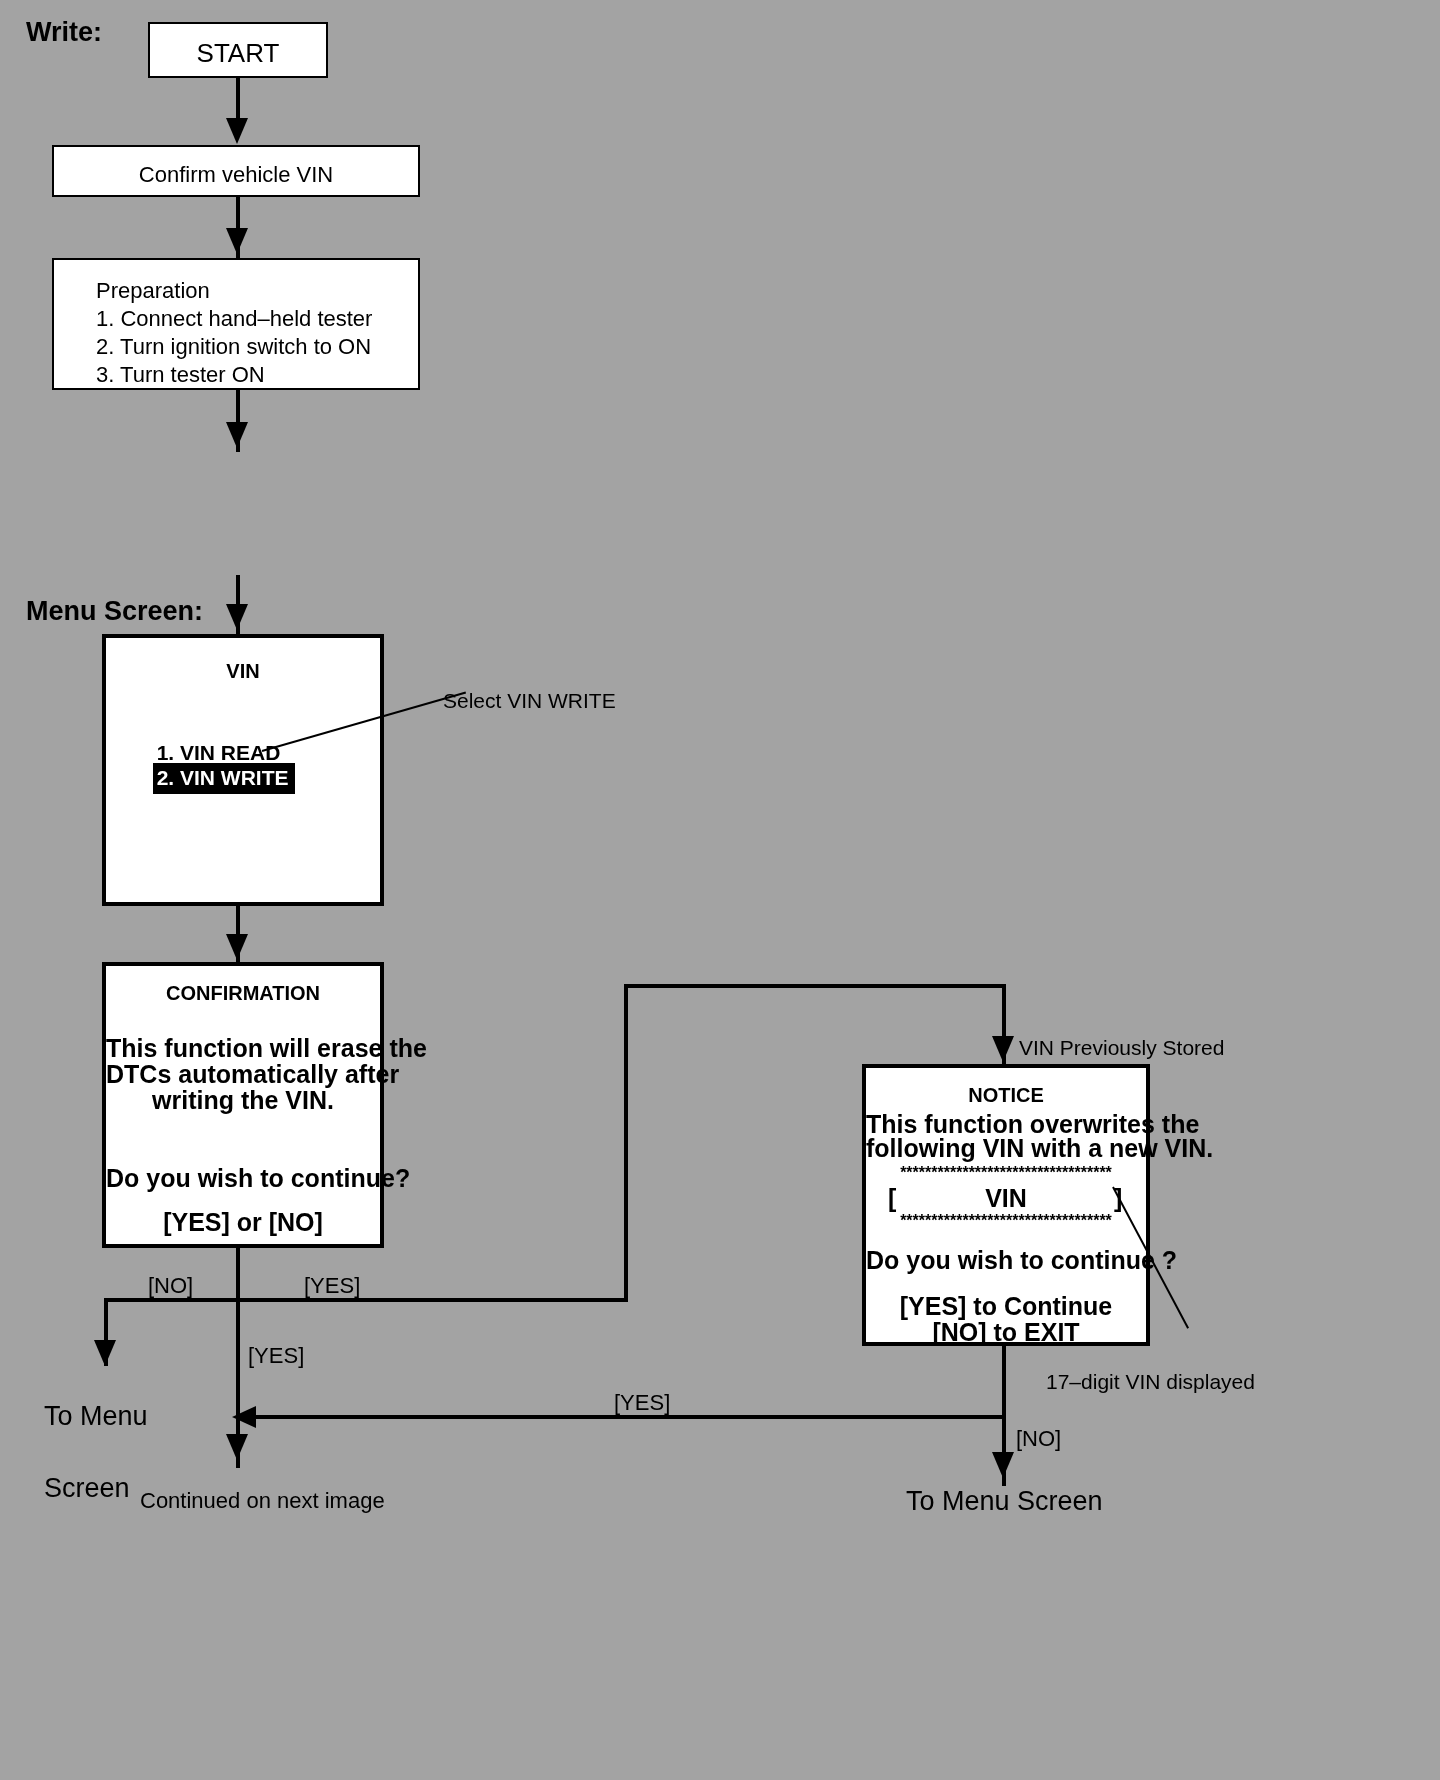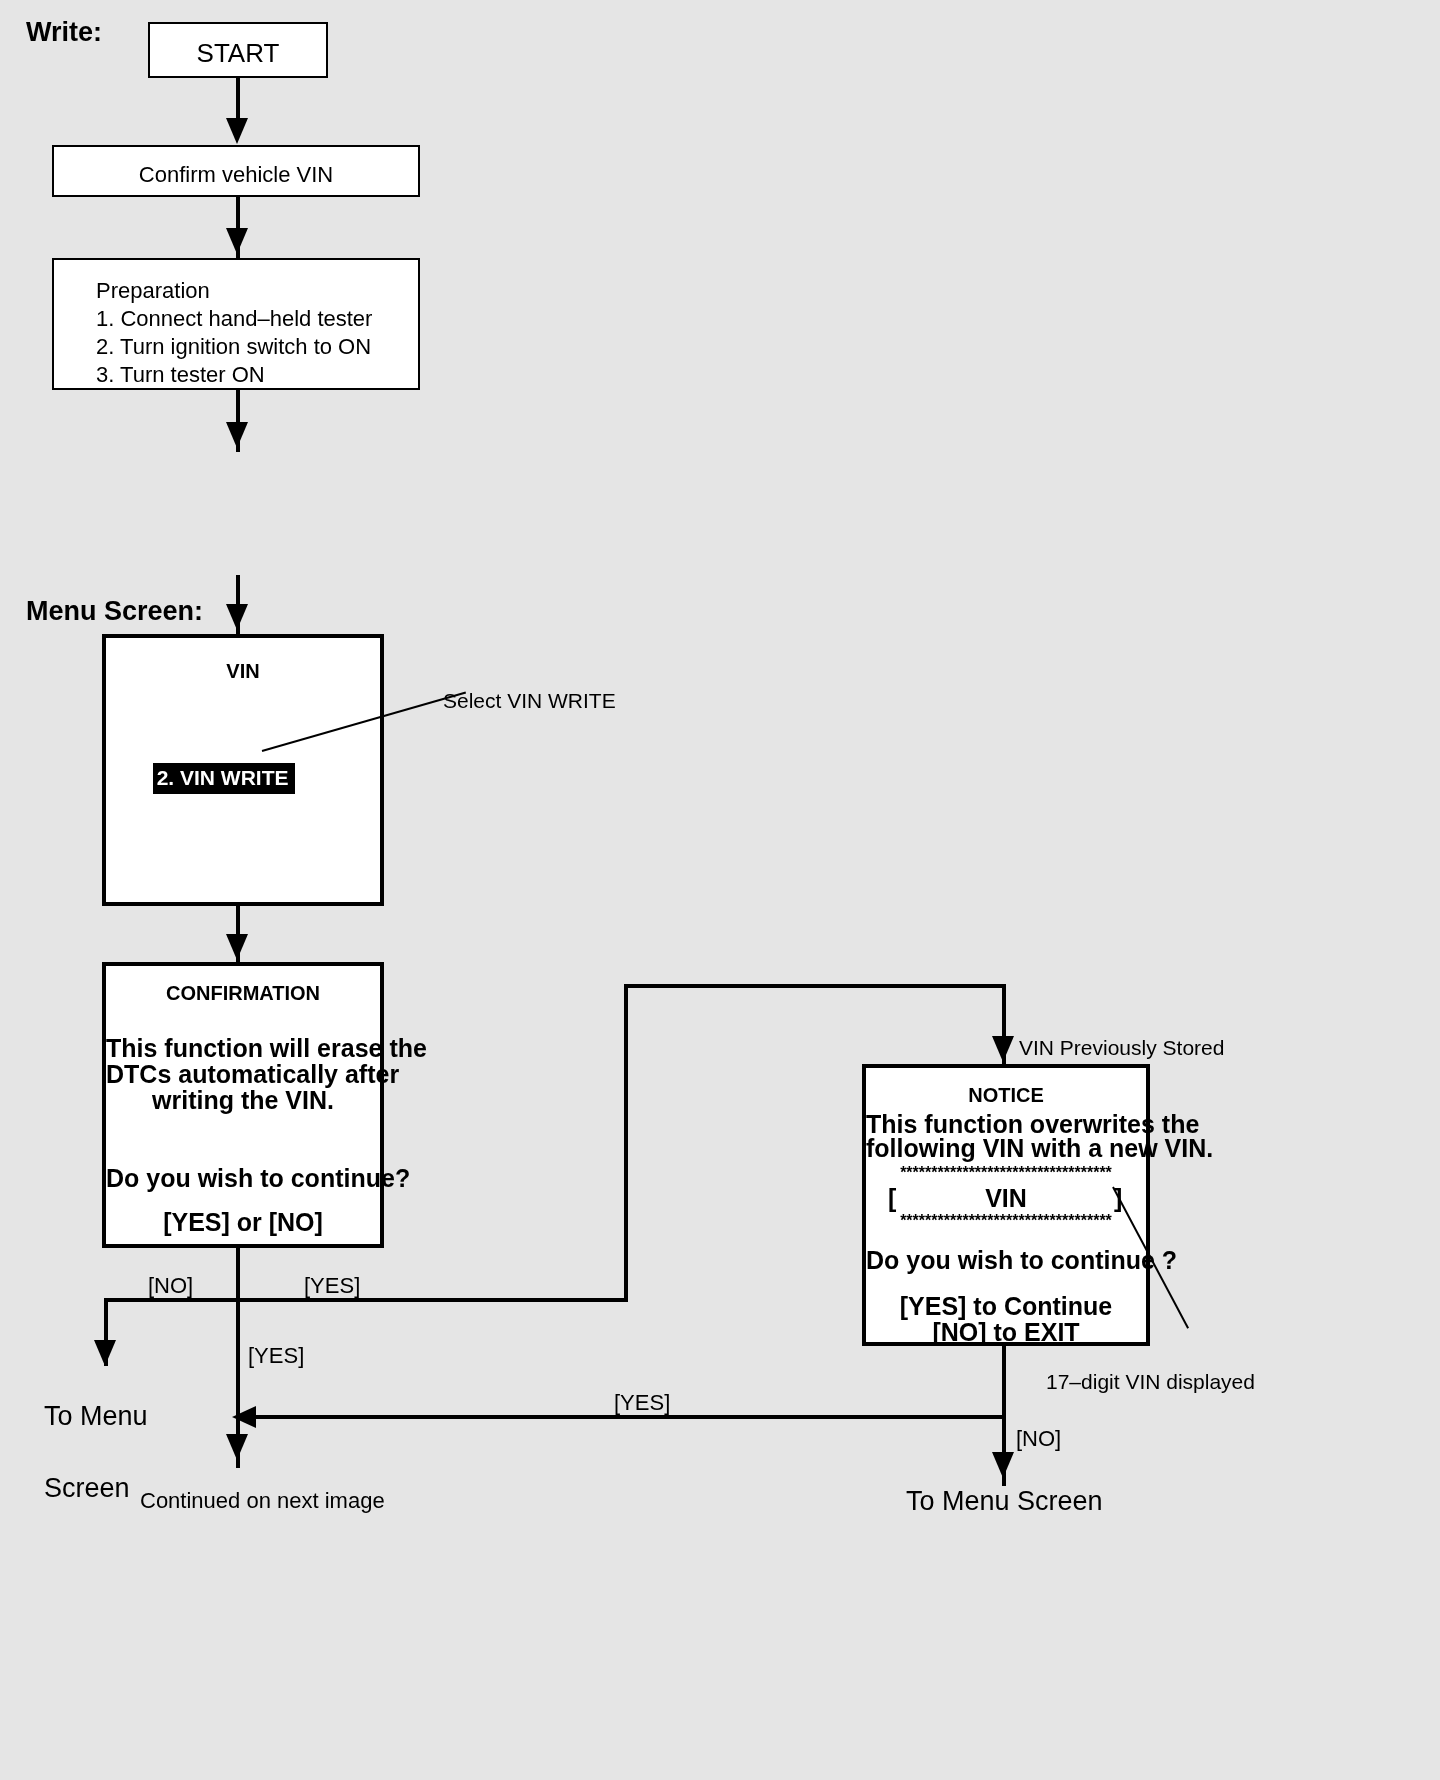--- a/index.html
+++ b/index.html
@@ -8,21 +8,21 @@
     background: #ffffff;
   }
   body {
     font-family: "Liberation Sans", sans-serif;
     color: #000000;
   }
   #canvas {
     position: relative;
     width: 1440px;
     height: 1780px;
-    background: #e5e5e5;
+    background: #a3a3a3;
     overflow: hidden;
   }
   .box {
     position: absolute;
     border: 2px solid #000;
     background: #fff;
     box-sizing: border-box;
   }
   .box.thick { border-width: 4px; }
   .lbl {
@@ -132,20 +132,23 @@
   <div class="arrow-down" style="left:226px; top:422px;"></div>
 
 
   <div class="vline" style="left:236px; top:575px; height:60px;"></div>
   <div class="arrow-down" style="left:226px; top:604px;"></div>
 
   <div class="lbl title-bold" style="left:26px; top:595px;">Menu Screen:</div>
 
   <div class="box thick" style="left:102px; top:634px; width:282px; height:272px;">
     <div class="box-text screen-title" style="left:0; top:20px; width:274px;">VIN</div>
+    <div class="box-text" style="left:24px; top:80px;">
+      <span class="menu-item">1. VIN READ</span>
+    </div>
     <div class="box-text" style="left:20px; top:104px;">
       <span class="menu-item sel">2. VIN WRITE</span>
     </div>
   </div>
 
   <div class="diag" style="left:262px; top:750px; width:212px; transform: rotate(-16deg);"></div>
   <div class="lbl callout" style="left:443px; top:688px;">Select VIN WRITE</div>
 
   <div class="vline" style="left:236px; top:906px; height:58px;"></div>
   <div class="arrow-down" style="left:226px; top:934px;"></div>

